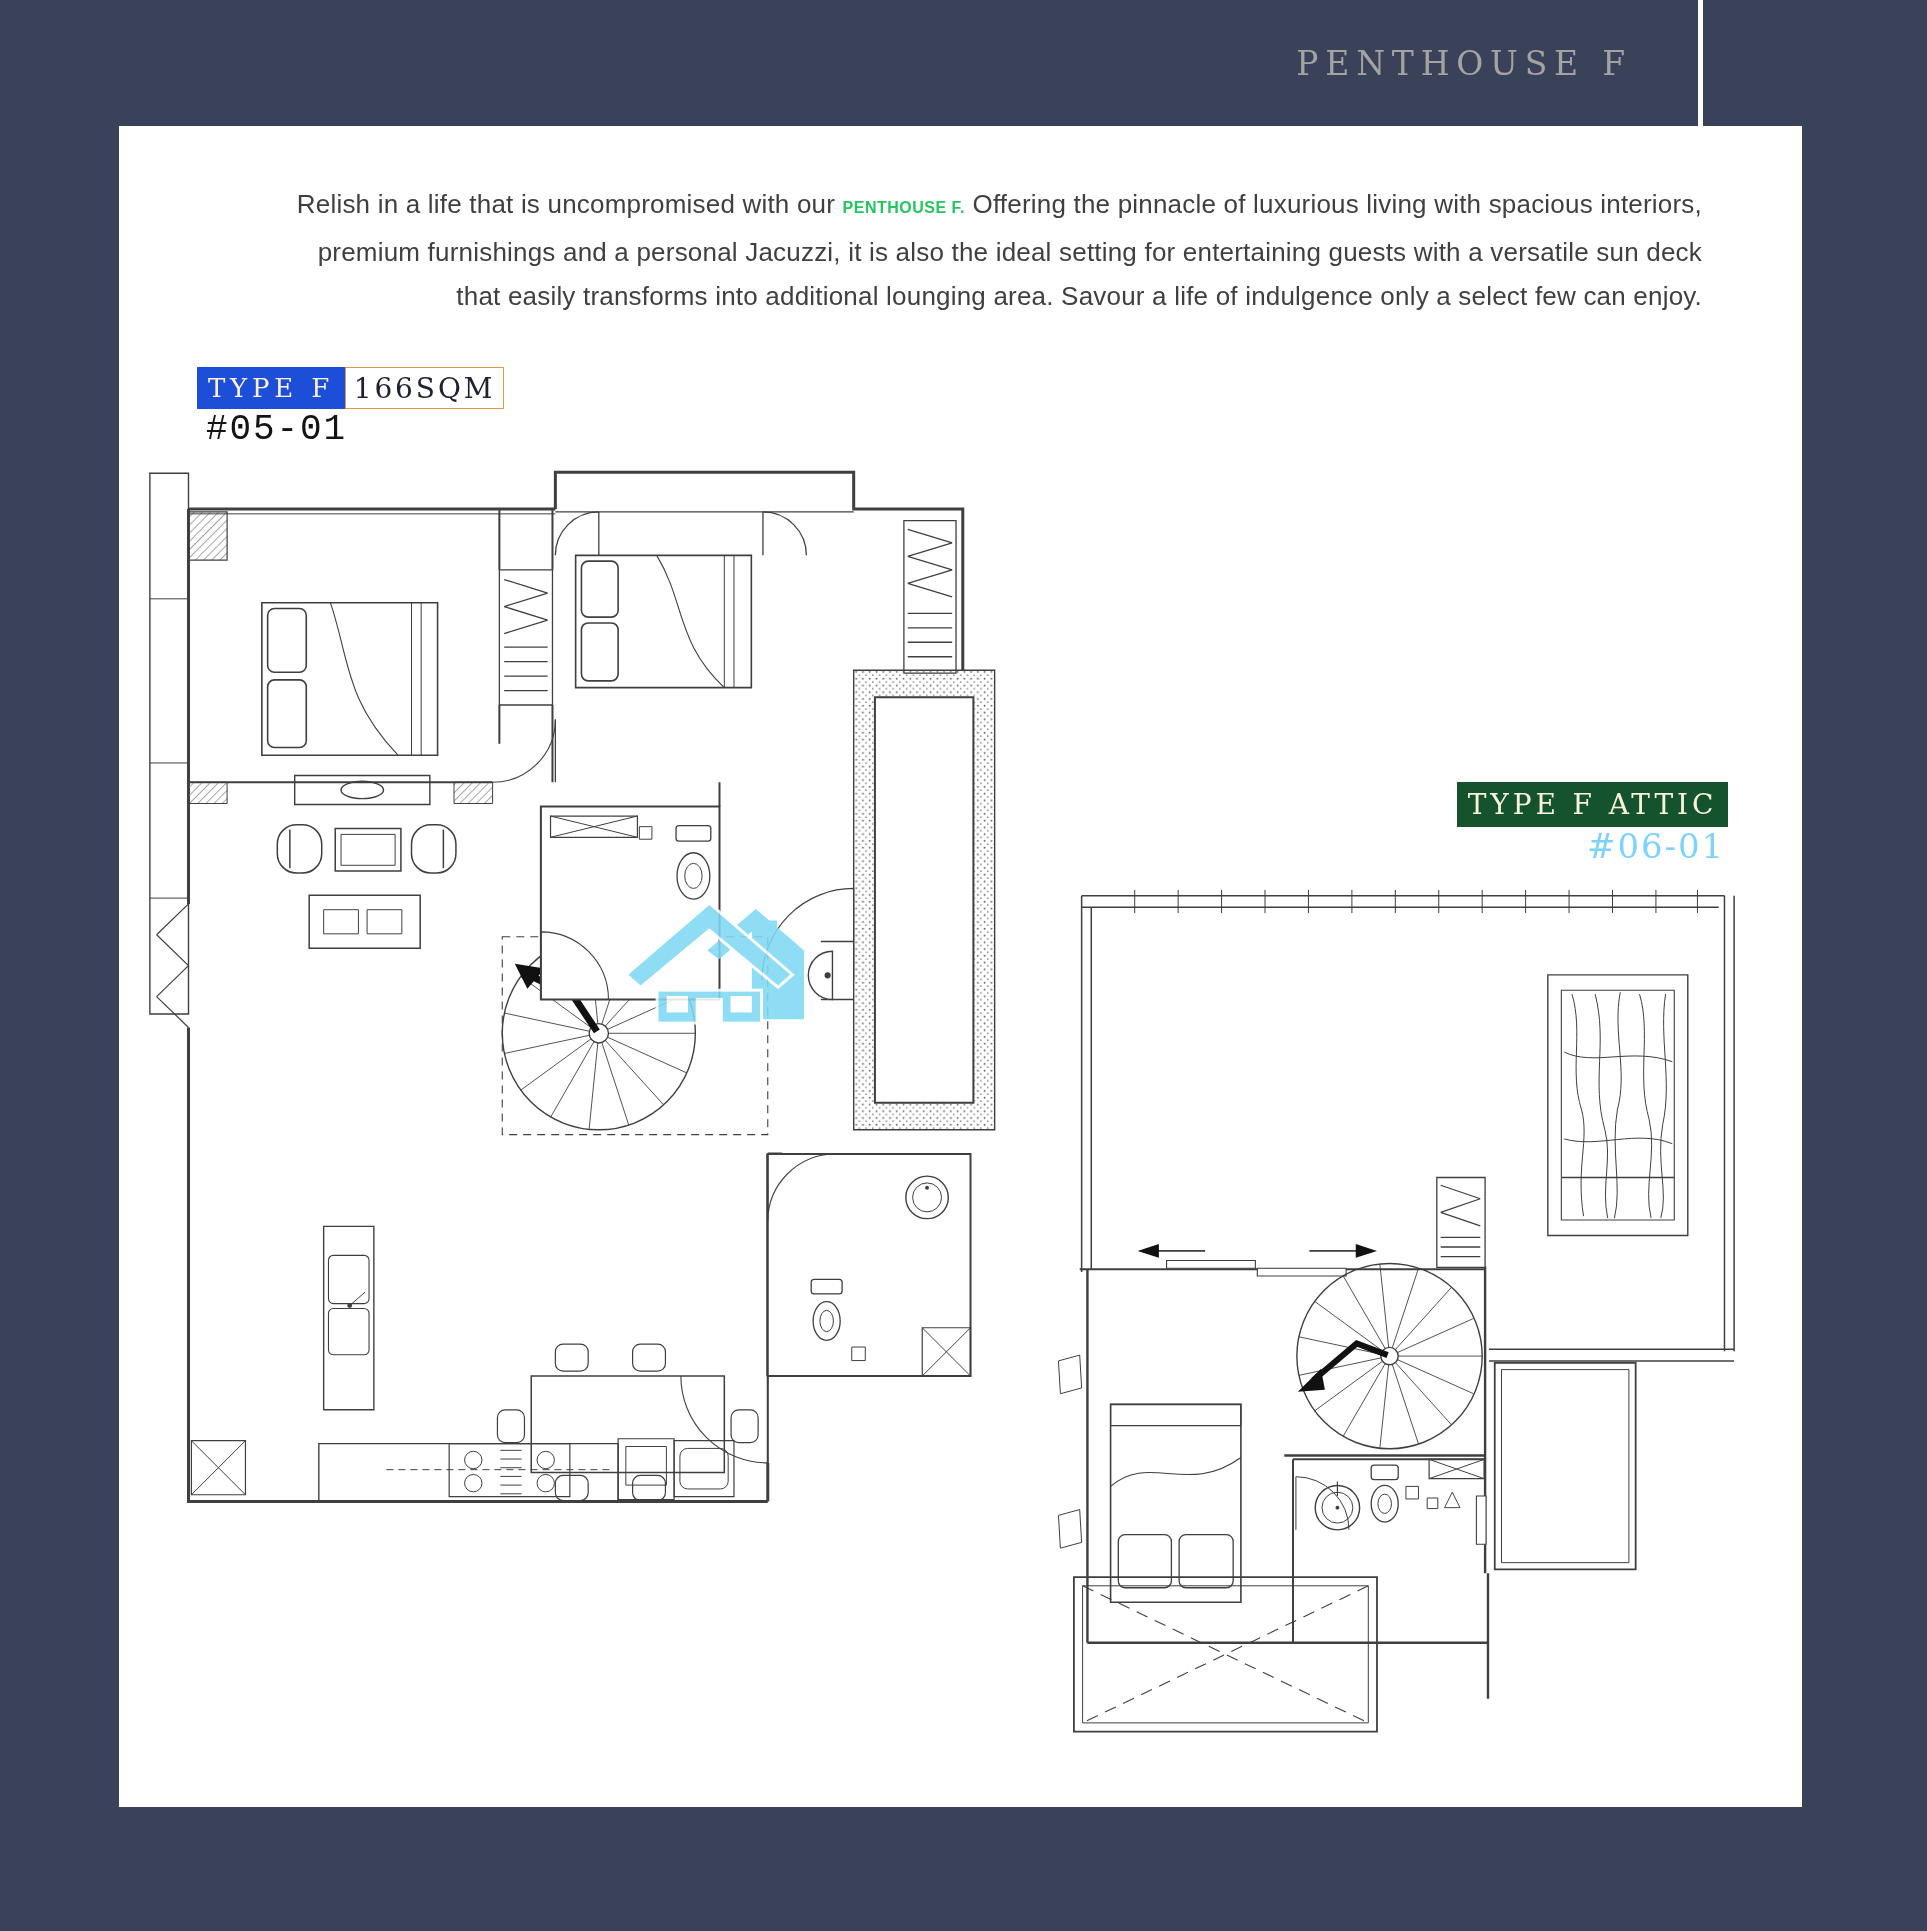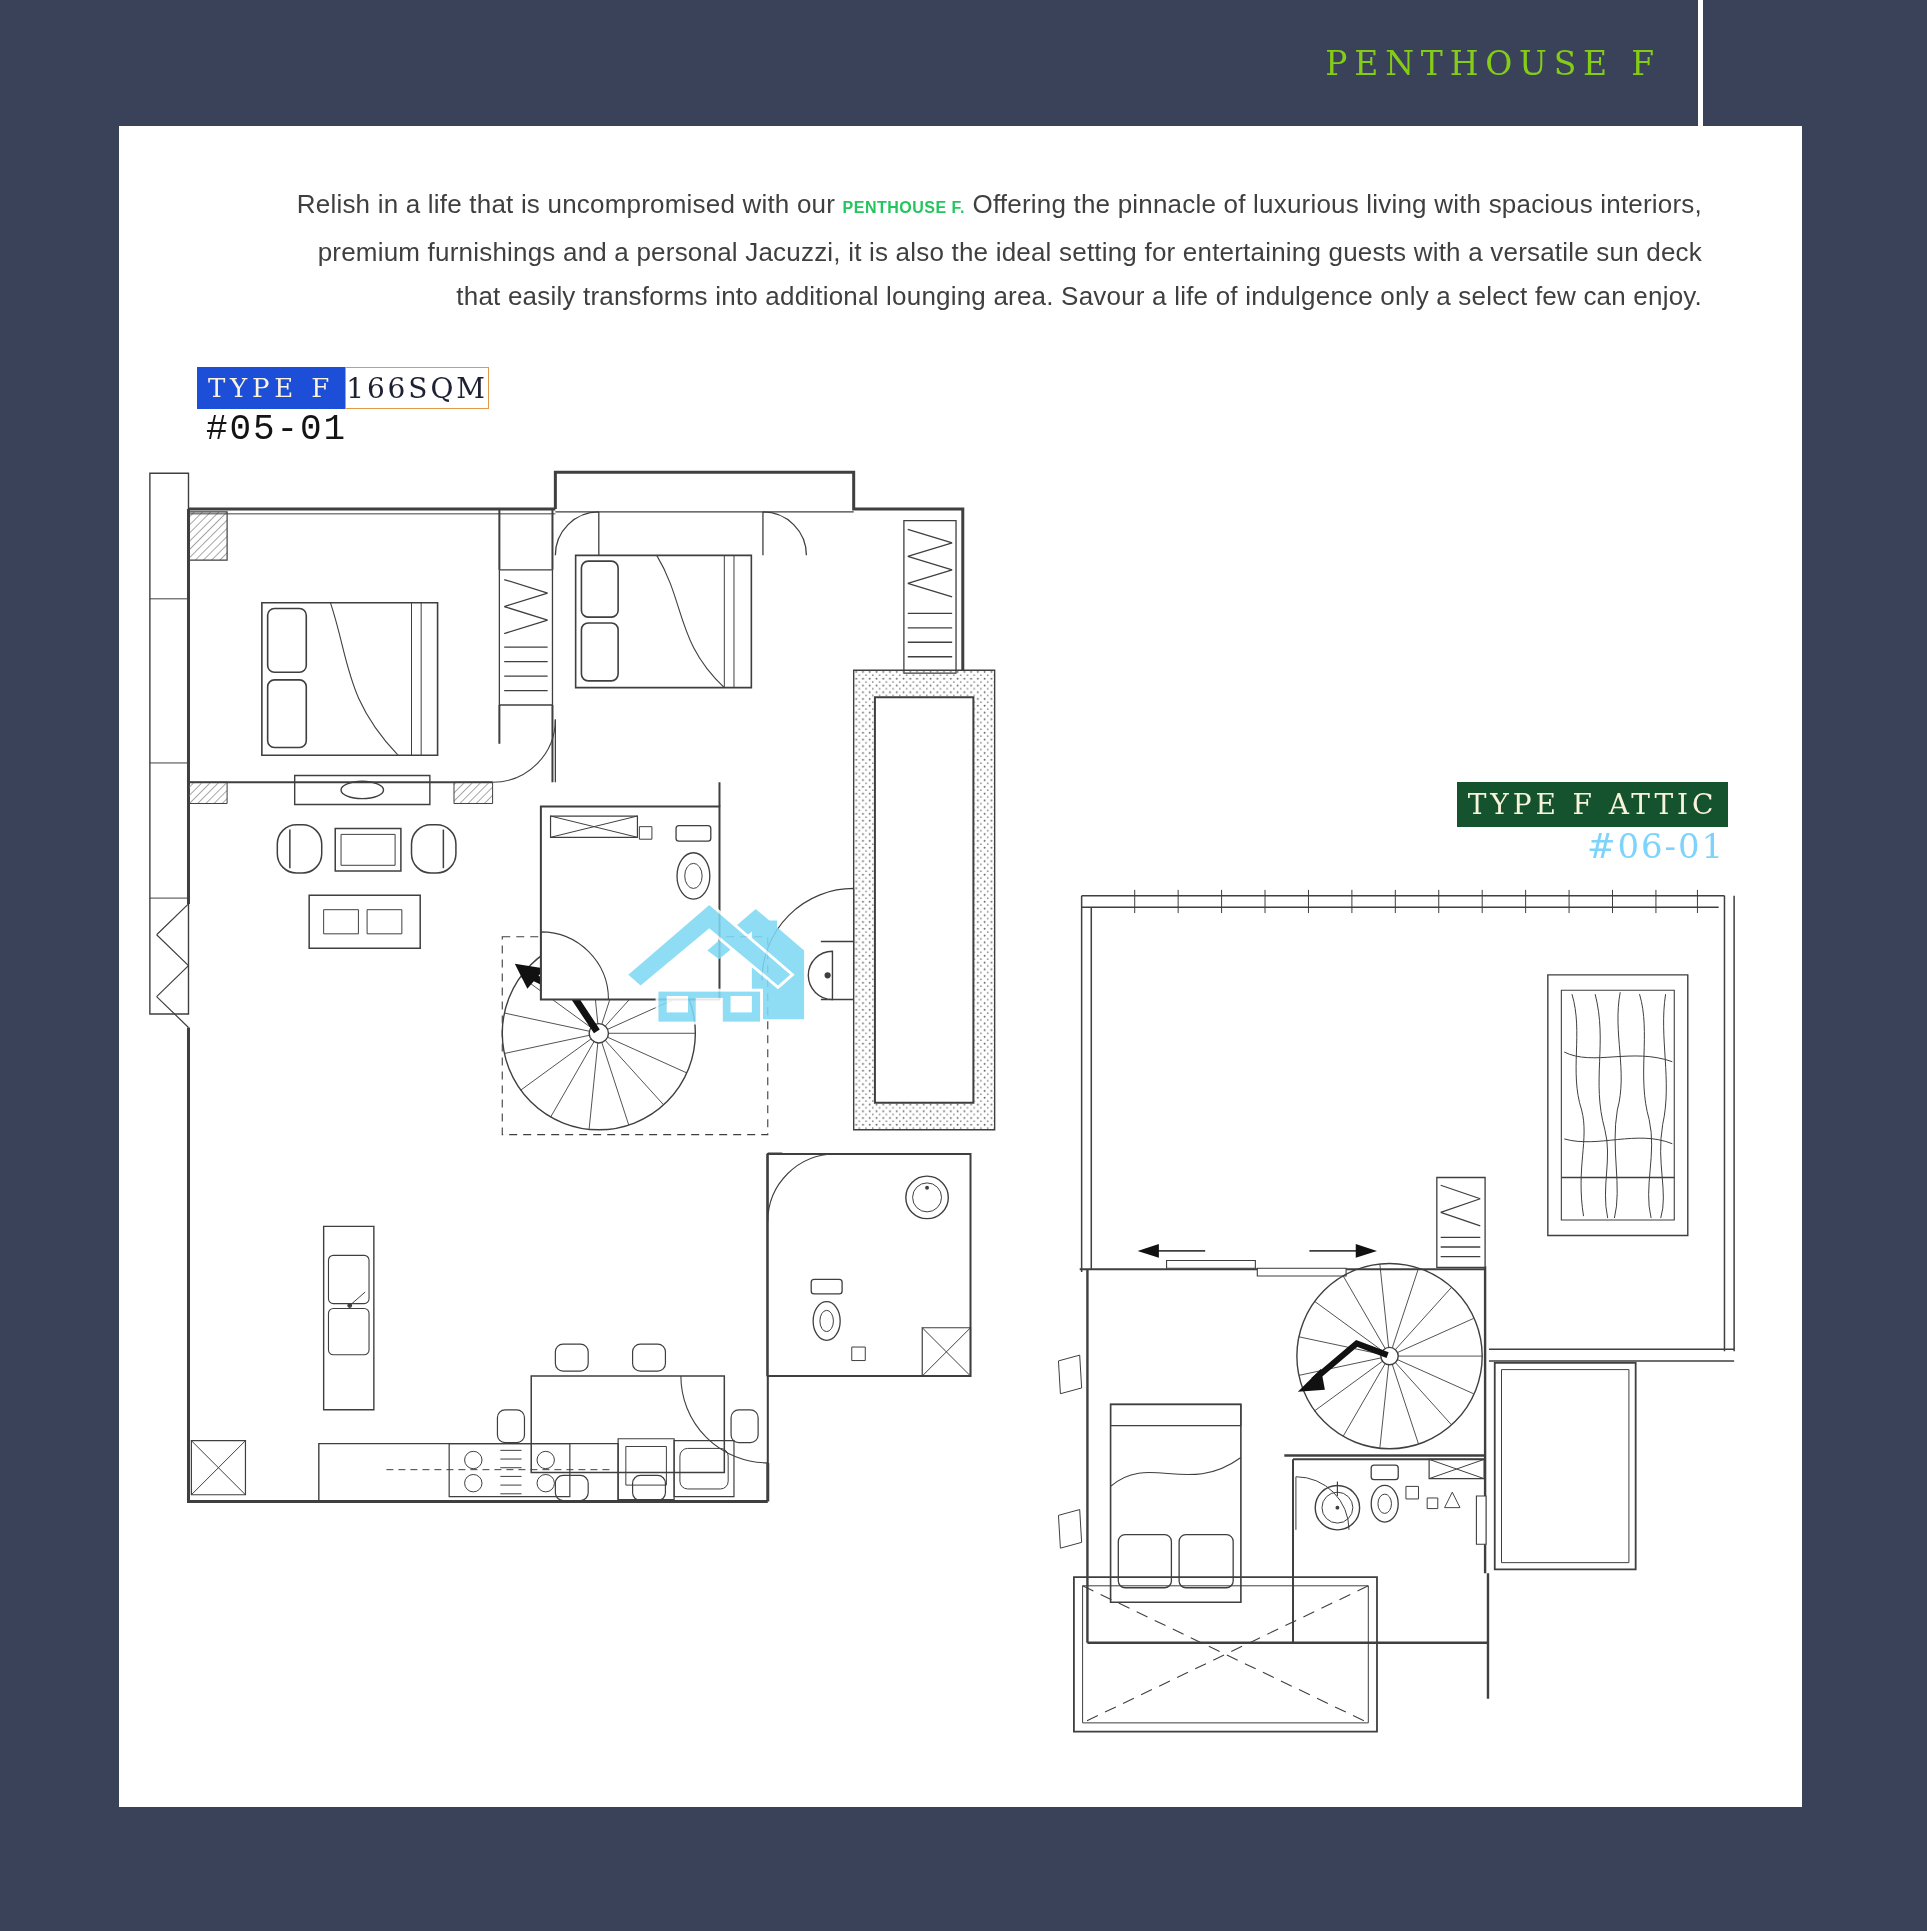--- a/index.html
+++ b/index.html
@@ -1,29 +1,29 @@
 <!DOCTYPE html>
 <html><head>
 <meta charset="utf-8">
 <style>
   html,body{margin:0;padding:0;}
   .page{position:relative;width:1927px;height:1931px;background:#3A425A;overflow:hidden;
         font-family:"Liberation Sans",sans-serif;}
   .panel{position:absolute;left:119px;top:126px;width:1683px;height:1681px;background:#fff;}
   .header-line{position:absolute;left:1698px;top:0;width:4.8px;height:126px;background:#fff;}
-  .page-title{position:absolute;top:44px;right:266px;color:#84cc16;font-family:"DejaVu Serif","Liberation Serif",serif;
+  .page-title{position:absolute;top:44px;right:295px;color:#a3a3a3;font-family:"DejaVu Serif","Liberation Serif",serif;
         font-size:33px;letter-spacing:6.8px;font-weight:400;}
   .intro{position:absolute;top:182px;right:225px;width:1429px;text-align:right;
         color:#3f3f3f;font-size:26px;line-height:44px;font-weight:300;letter-spacing:0.2px;}
   .intro b{font-size:16px;font-weight:bold;color:#22c55e;letter-spacing:0.5px;}
   .label-row{position:absolute;left:197px;top:367px;display:flex;height:42px;}
   .type-box{background:#1d4ed8;color:#FAF3DC;display:flex;align-items:center;justify-content:center;
         width:148px;font-family:"DejaVu Serif",serif;font-size:26px;letter-spacing:4.8px;}
   .area-box{background:#fff;border:1.9px solid #E09A4C;color:#1d2133;display:flex;align-items:center;justify-content:center;
-        width:144px;font-family:"DejaVu Serif",serif;font-size:28px;letter-spacing:2.9px;box-sizing:border-box;}
+        width:159px;font-family:"DejaVu Serif",serif;font-size:28px;letter-spacing:2.9px;box-sizing:border-box;}
   .unit-main{position:absolute;left:206px;top:409px;color:#141414;font-family:Liberation Mono, monospace;
         font-size:36px;letter-spacing:1.9px;}
   .attic-label{position:absolute;left:1457px;top:782px;width:271px;height:45px;background:#14532d;color:#FAF3DC;
         display:flex;align-items:center;justify-content:center;font-family:"DejaVu Serif",serif;font-size:28px;letter-spacing:3.9px;}
   .unit-attic{position:absolute;top:826px;right:202px;color:#7dd3fc;font-family:"DejaVu Serif",serif;
         font-size:34px;letter-spacing:1.9px;}
   svg{position:absolute;}
   .plan line,.plan path,.plan rect,.plan circle,.plan ellipse,.plan polyline{vector-effect:non-scaling-stroke;}
 </style>
 </head>

